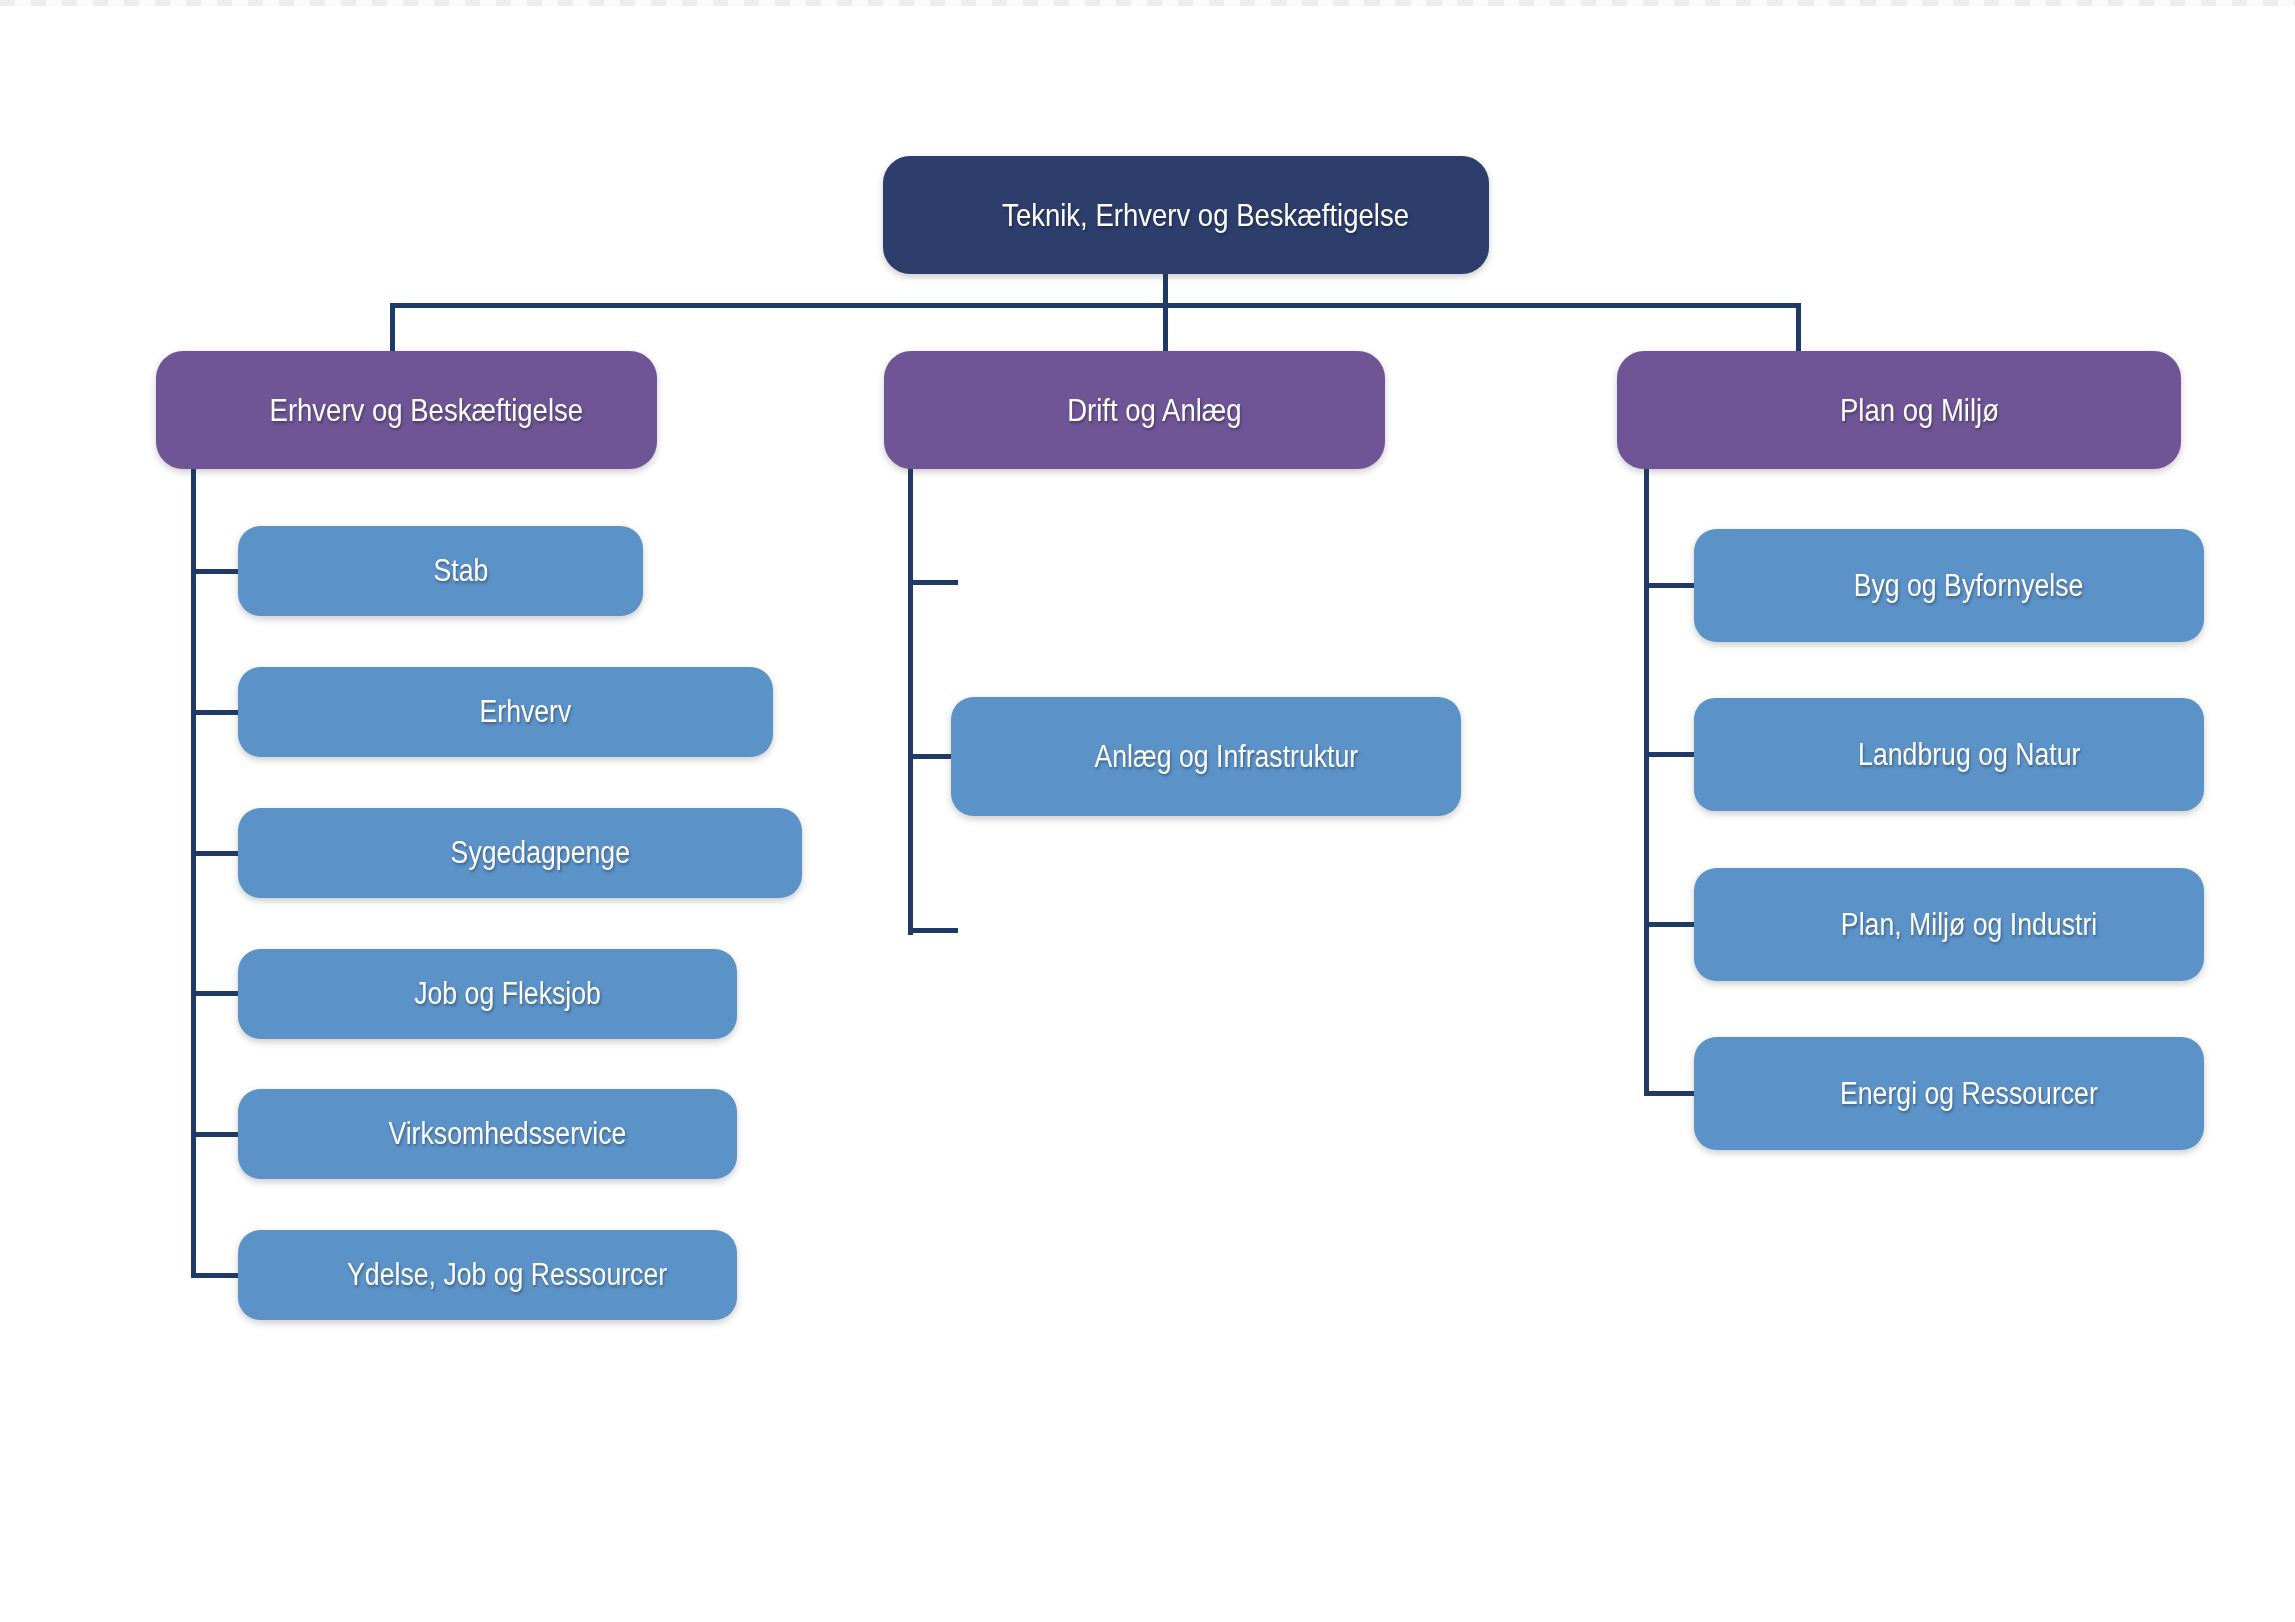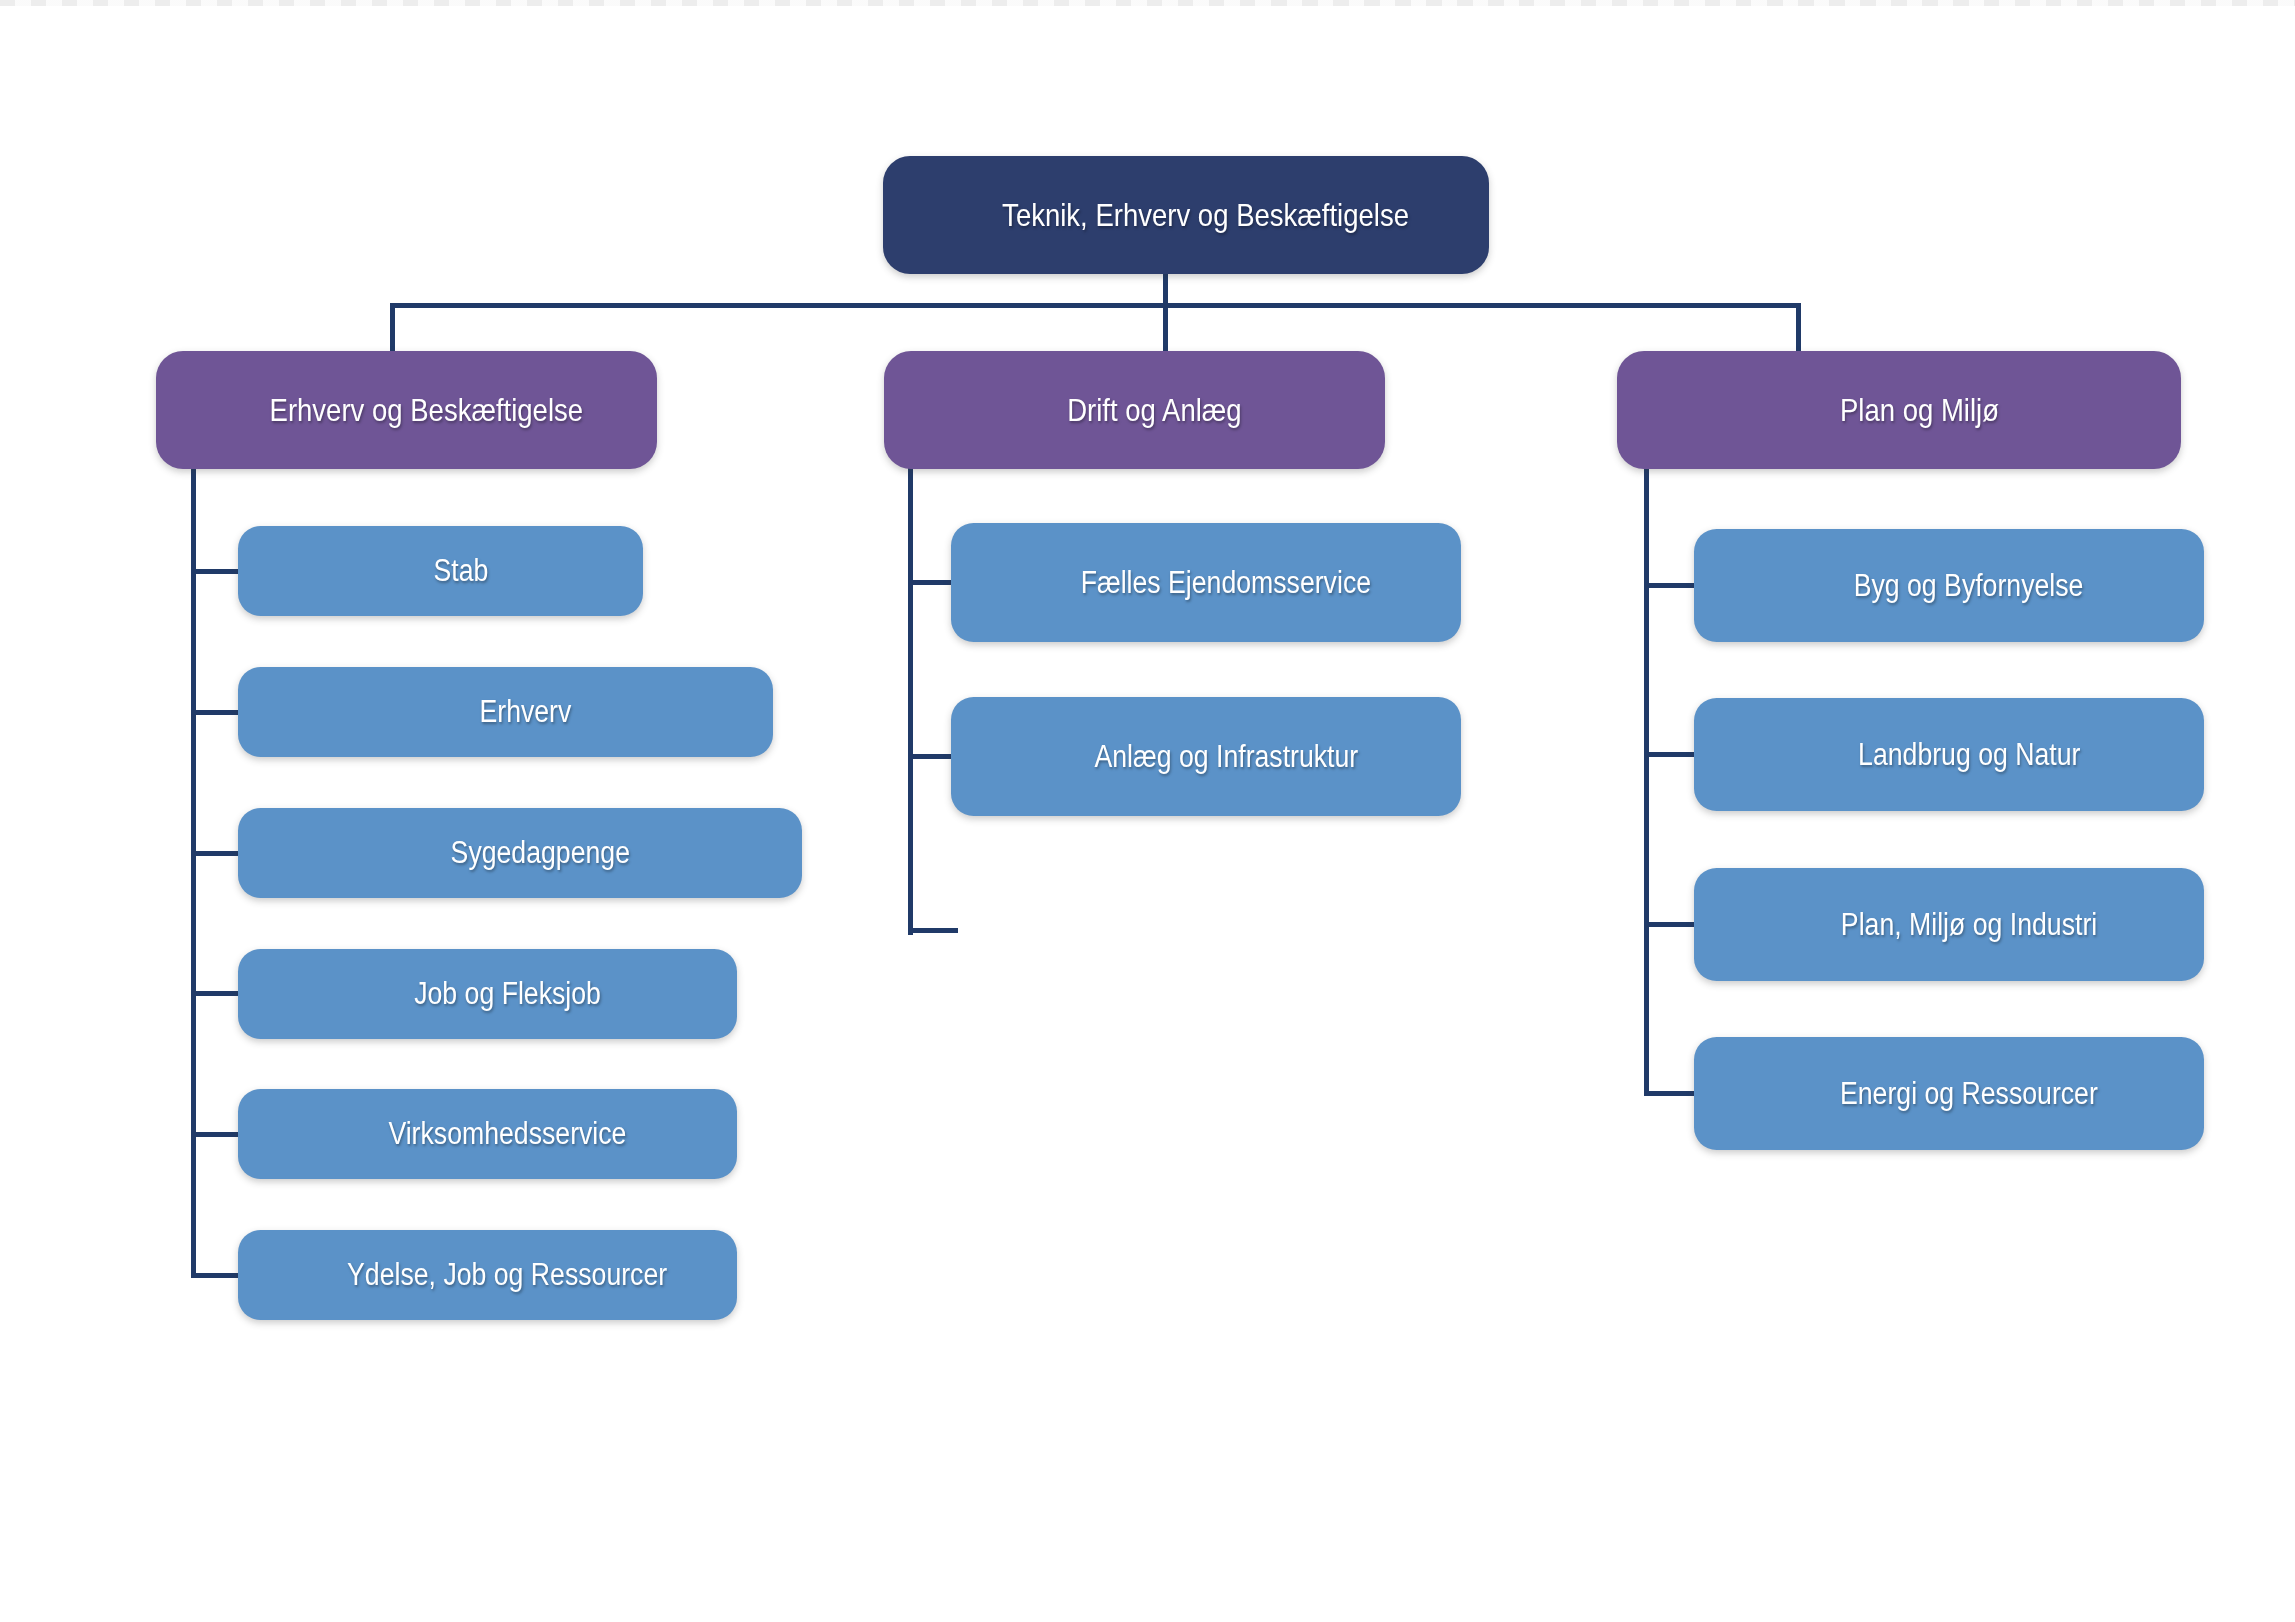--- a/index.html
+++ b/index.html
@@ -124,31 +124,28 @@
   <div class="node child-node" style="left:238px; top:949px; width:459px; height:90px;">
     <span class="lbl">Job og Fleksjob</span>
   </div>
   <div class="node child-node" style="left:238px; top:1089px; width:459px; height:90px;">
     <span class="lbl">Virksomhedsservice</span>
   </div>
   <div class="node child-node" style="left:238px; top:1230px; width:459px; height:90px;">
     <span class="lbl">Ydelse, Job og Ressourcer</span>
   </div>
 
-  <div class="node child-node" style="left:951px; top:523px; width:470px; height:119px;">
-    <span class="lbl">Fælles Ejendomsservice</span>
-  </div>
   <div class="node child-node" style="left:951px; top:697px; width:470px; height:119px;">
     <span class="lbl">Anlæg og Infrastruktur</span>
   </div>
 
   <div class="node child-node" style="left:1694px; top:529px; width:470px; height:113px;">
     <span class="lbl">Byg og Byfornyelse</span>
   </div>
-  <div class="node child-node" style="left:1694px; top:698px; width:470px; height:113px;">
+  <div class="node child-node" style="left:1694px; top:698px; width:470px; height:113px;border-radius:21px;">
     <span class="lbl">Landbrug og Natur</span>
   </div>
   <div class="node child-node" style="left:1694px; top:868px; width:470px; height:113px;">
     <span class="lbl">Plan, Miljø og Industri</span>
   </div>
   <div class="node child-node" style="left:1694px; top:1037px; width:470px; height:113px;">
     <span class="lbl">Energi og Ressourcer</span>
   </div>
 
 </div>

